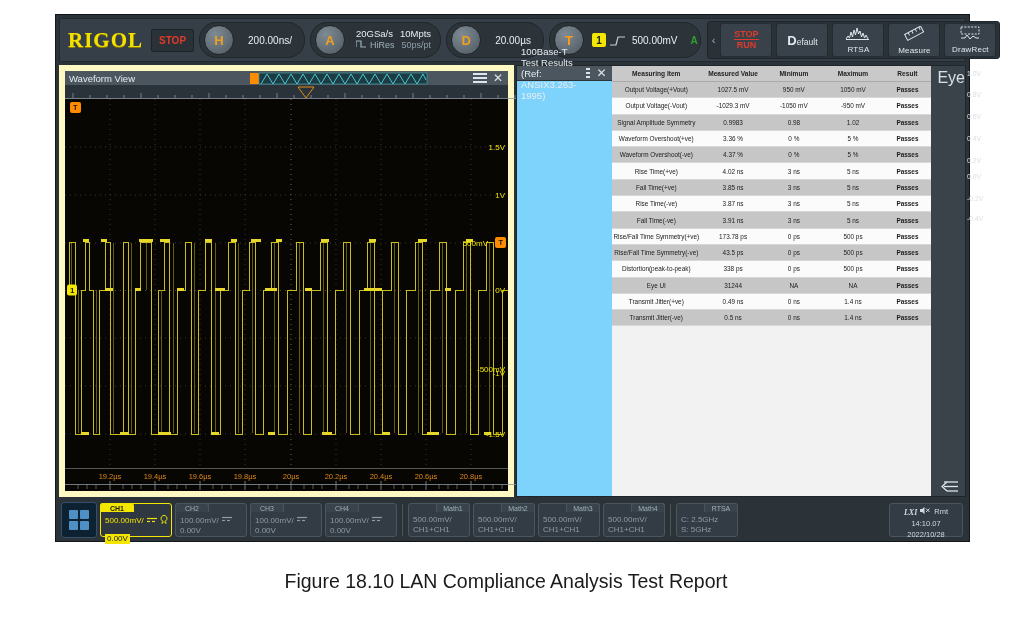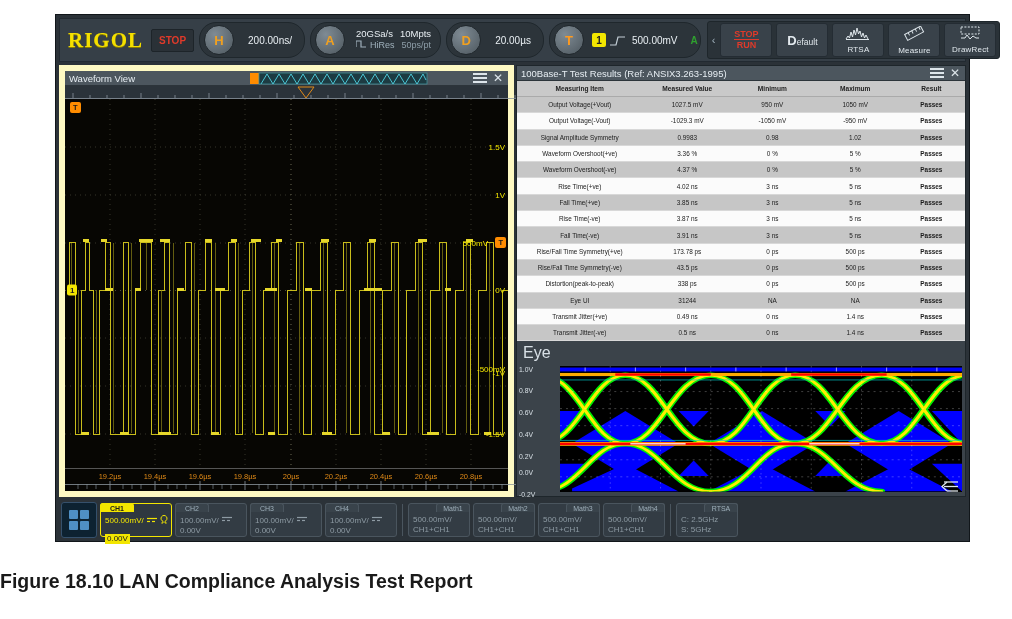--- a/index.html
+++ b/index.html
@@ -46,21 +46,21 @@
   #wfpanel{position:absolute;left:3px;top:50px;width:455px;height:432px;background:#c4b5fd;border:6px solid #fef9c3;box-sizing:border-box;}
   .navbar{height:13px;background:#2b333a;position:relative;border-bottom:1px solid #1d242a;}
   .wfgrid{position:absolute;left:0;top:28px;right:0;bottom:22px;background:#070603;overflow:hidden;}
   .wfxaxis{position:absolute;left:0;right:0;bottom:0;height:22px;background:#070603;border-top:1px solid #555;}
   .xlab{position:absolute;font-size:7.5px;color:#e08a18;top:3px;transform:translateX(-50%);}
   .ylab{position:absolute;right:3px;font-size:8px;color:#f3e600;transform:translateY(-50%);}
   .trigT{position:absolute;background:#ff8c00;color:#1b1b1b;font-size:7.5px;font-weight:bold;border-radius:2px;padding:0 3px;line-height:11px;height:11px;}
   .chMark{position:absolute;left:2px;background:#f3e600;color:#222;font-size:8px;font-weight:bold;border-radius:2px;padding:0 3px;line-height:11px;height:11px;transform:translateY(-50%);}
 
   
-  #respanel{position:absolute;left:460px;top:50px;width:450px;height:432px;background:#7dd3fc;border:1px solid #1e262b;box-sizing:border-box;display:flex;flex-direction:column;}
+  #respanel{position:absolute;left:460px;top:50px;width:450px;height:432px;background:#7dd3fc;border:1px solid #1e262b;box-sizing:border-box;display:flex;flex-direction:row;}
   .tblwrap{background:#f2f2f2;}
   table.res{width:100%;border-collapse:collapse;table-layout:fixed;}
   table.res th{background:#c9c9c9;color:#222;font-size:6.6px;font-weight:bold;height:13px;border-bottom:1px solid #aaa;}
   table.res td{font-size:6.4px;color:#1b1b1b;height:13.3px;text-align:center;border-bottom:1px solid #d8d8d8;}
   table.res tr.alt td{background:#c6c6c6;}
   table.res tr.norm td{background:#fbfbfb;}
   td.pass{color:#1c8a1c;font-weight:bold;}
   .eyehdr{color:#d8e0e6;font-size:16px;padding:3px 0 0 6px;background:#3b434a;}
   .eyearea{flex:1;position:relative;background:#3b434a;}
   .eyeplot{position:absolute;left:43px;top:4px;right:3px;bottom:4px;background:#000;}
@@ -83,21 +83,21 @@
   .chbox.active .l2{background:#f3e600;color:#1b1b1b;display:inline-block;padding:0 2px;}
   .mathbox{width:62px;}
   .mathbox .tab{left:auto;right:-1px;}
   .sep{width:1px;height:32px;background:#4a555e;margin:0 2px;}
   .blankfill{flex:1;}
   .clockbox{width:74px;height:34px;background:#333c44;border:1px solid #4a555e;border-radius:3px;color:#cfd9e0;font-size:7.5px;text-align:center;padding-top:2px;box-sizing:border-box;line-height:1.45;margin-right:3px;}
   .clockbox .r1{display:flex;align-items:center;justify-content:center;gap:3px;}
   .clockbox .lxi{font-family:"Liberation Serif",serif;font-style:italic;font-weight:bold;font-size:8px;}
 
   
-  #caption{position:absolute;left:0;top:570px;width:1012px;text-align:left;font-size:19.5px;font-weight:bold;color:#1a1a1a;font-family:"Liberation Sans",sans-serif;}
+  #caption{position:absolute;left:0;top:570px;width:1012px;text-align:center;font-size:19.5px;font-weight:normal;color:#1a1a1a;font-family:"Liberation Sans",sans-serif;}
 </style>
 </head>
 <body>
 
 <div id="scope">
 
   <div class="toolbar">
     <div class="rigol">RIGOL</div>
     <div class="stopbtn">STOP</div>
 
@@ -779,16 +779,31 @@
     <div class="chbox mathbox">
       <div class="tab">RTSA</div>
       <div class="l1">
           <span>C: 2.5GHz</span>
         </div>
       <div class="l2">S: 5GHz</div>
     </div>
 
     <div class="blankfill"></div>
 
+    <div class="clockbox">
+      <div class="r1">
+        <span class="lxi">LXI</span>
+        <span>
+          <svg width="11" height="9" viewBox="0 0 11 9">
+              <polygon points="0,3 2,3 4.5,1 4.5,8 2,6 0,6" fill="#cfd9e0"></polygon>
+              <line x1="6" y1="2.5" x2="9.5" y2="6" stroke="#cfd9e0" stroke-width="1"></line>
+              <line x1="9.5" y1="2.5" x2="6" y2="6" stroke="#cfd9e0" stroke-width="1"></line>
+            </svg>
+        </span>
+        <span>Rmt</span>
+      </div>
+      <div>14:10.07</div>
+      <div>2022/10/28</div>
+    </div>
   </div>
 </div>
 
 <div id="caption">Figure 18.10 LAN Compliance Analysis Test Report</div>
 
 </body></html>

